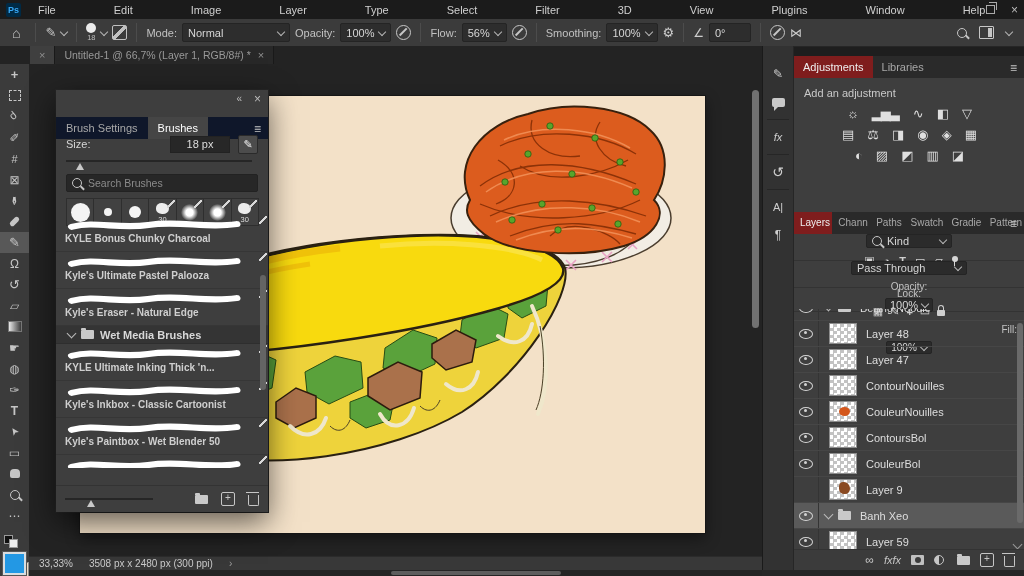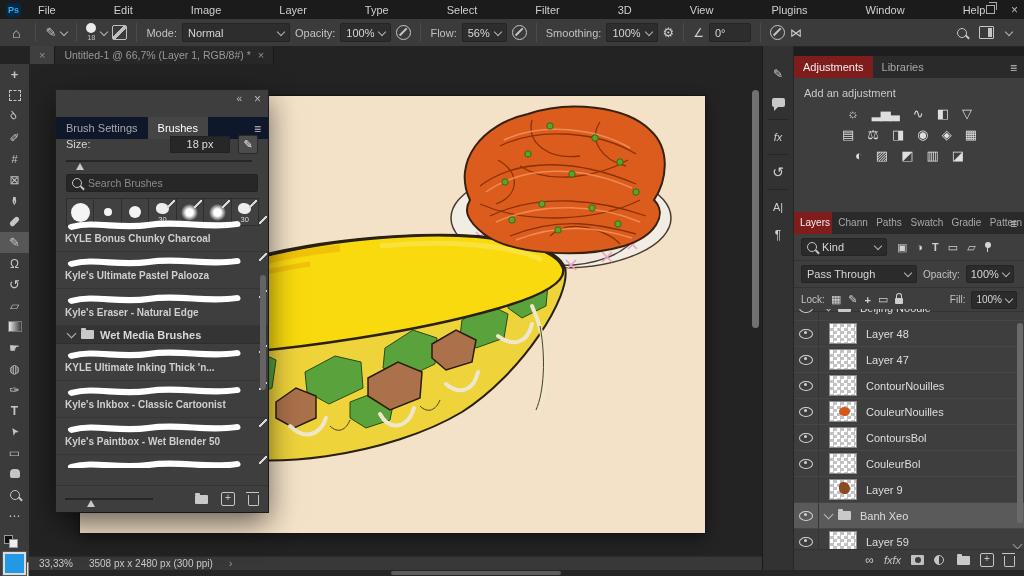--- a/index.html
+++ b/index.html
@@ -105,21 +105,21 @@
   .pmenu{position:absolute;right:7px;top:5px;color:#c6c6c6;font-size:12px;}
   .pmenu::before{content:"≡";}
   
   .adjpanel{top:56px;height:156px;}
   .adj-head{margin:9px 10px 2px;color:#c9c9c9;}
   .arow{display:flex;justify-content:center;gap:14px;margin:8px 0;font-size:13px;color:#dfdfdf;}
   .aicon{line-height:1;letter-spacing:-1px;}
   
   .layerspanel{top:212px;bottom:6px;}
   .ltabs .ptab{padding:5px 6px 0;font-size:10px;}
-  .filterrow,.blendrow,.lockrow{display:flex;align-items:center;padding:0 7px;gap:6px;border-bottom:1px solid #333;}
+  .filterrow,.blendrow,.lockrow{display:flex;align-items:center;padding:0 7px;gap:6px;border-bottom:1px solid #333;flex-direction:column;}
   .filterrow{height:26px;}
   .blendrow{height:26px;}
   .lockrow{height:23px;font-size:10px;}
   .kindbox{width:74px;height:16px;background:#2b2b2b;border:1px solid #242424;border-radius:2px;display:flex;align-items:center;gap:5px;padding:0 5px;justify-content:flex-start;}
   .kindbox .chv{margin-left:auto;}
   .ficons{display:flex;gap:9px;align-items:center;font-size:11px;color:#d0d0d0;margin-left:4px;}
   .pin{width:6px;height:6px;background:#d6d6d6;border-radius:50%;position:relative;margin-top:-4px;}
   .pin::after{content:"";position:absolute;left:2.4px;top:5px;width:1.2px;height:5px;background:#d6d6d6;}
   .blendbox{width:104px;height:16px;background:#2b2b2b;border:1px solid #242424;border-radius:2px;display:flex;align-items:center;padding:0 5px;}
   .blendbox .chv{margin-left:auto;}

